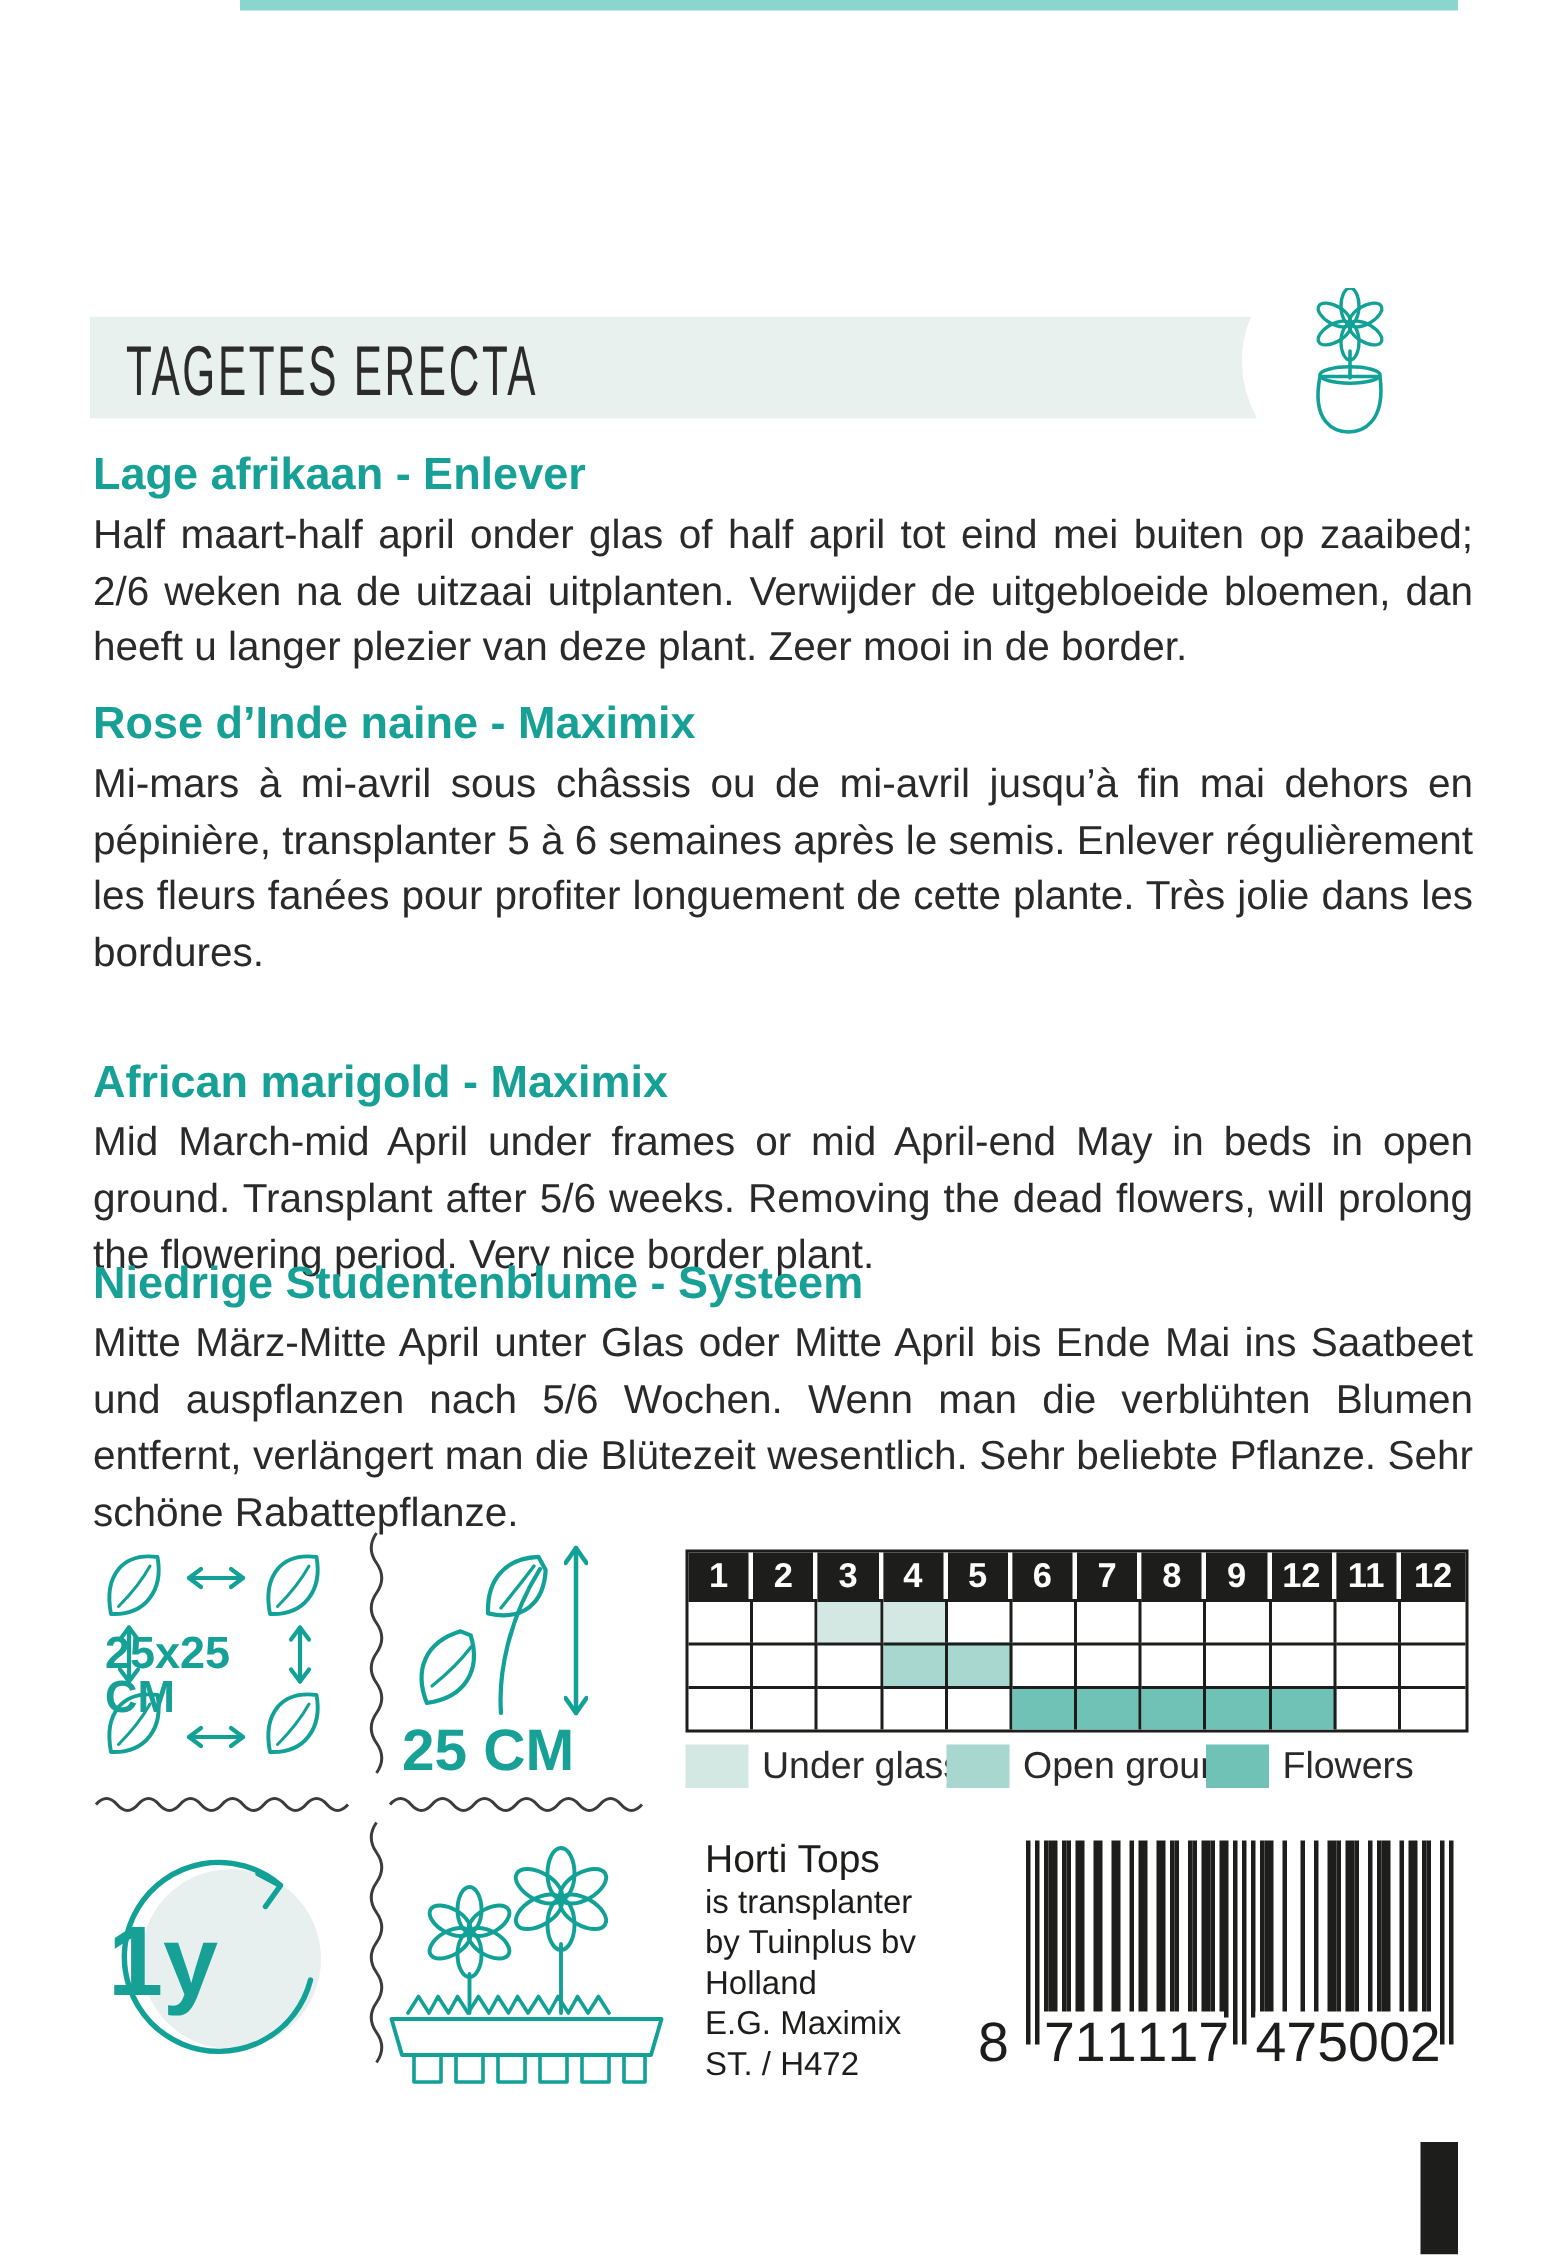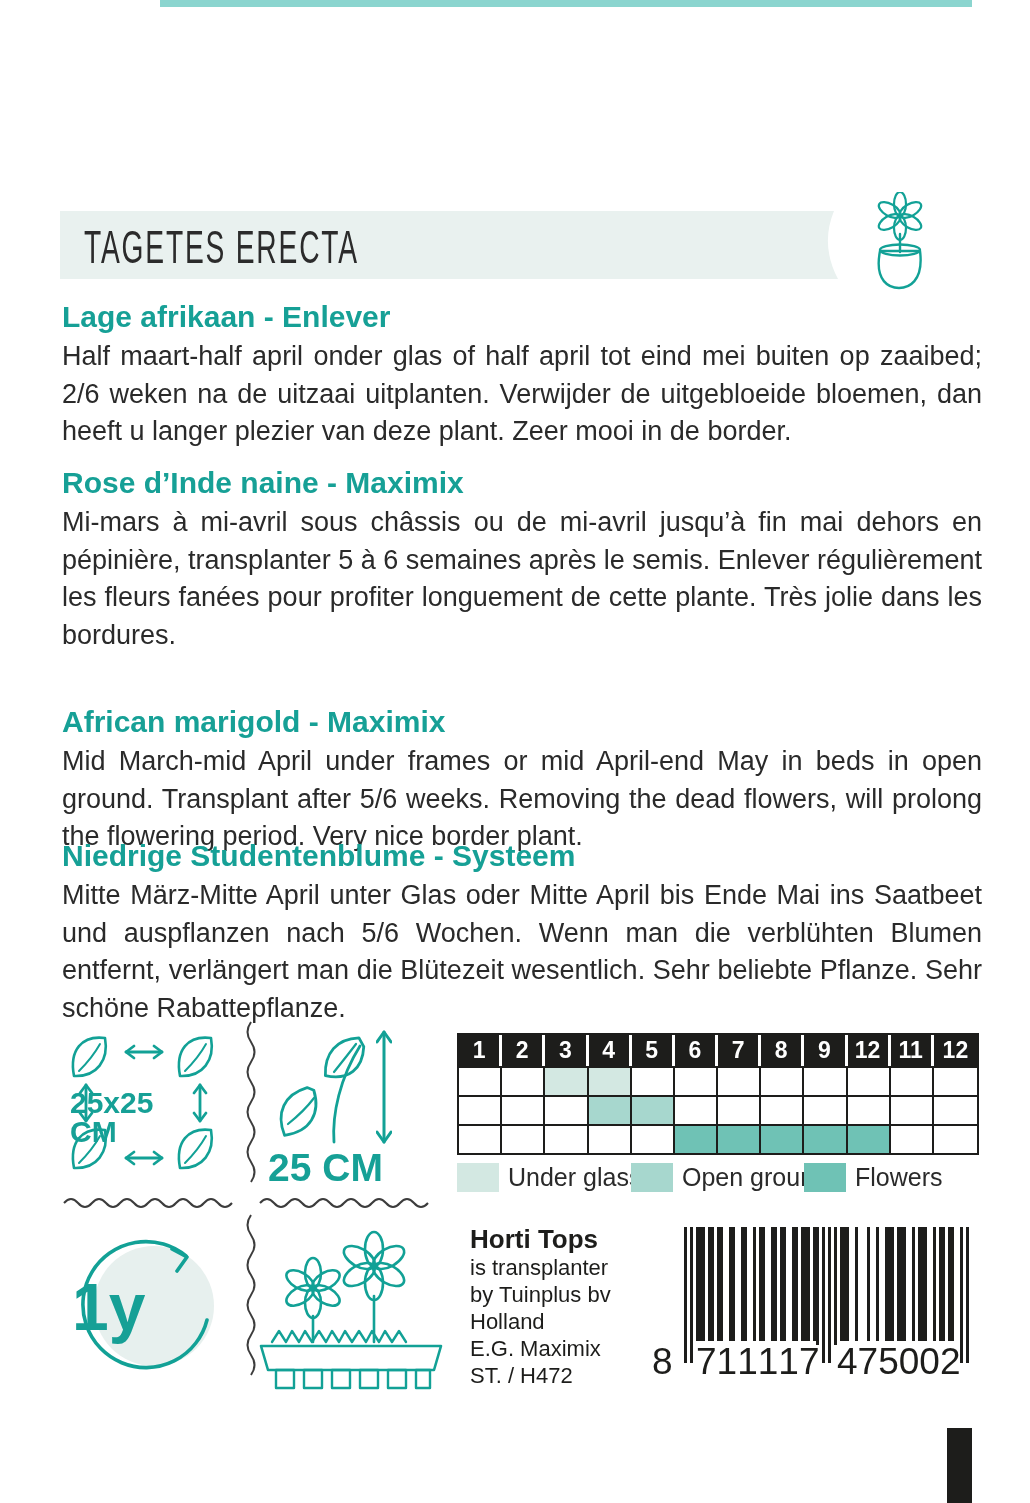--- a/index.html
+++ b/index.html
@@ -49,21 +49,21 @@
   .cal-cell{height:27px;border-top:2px solid #1d1d1b;border-right:2px solid #1d1d1b;}
   .cal-cell:nth-child(12n + 12){border-right:none;}
   .cal-legend{position:relative;height:32px;margin-top:8px;}
   .legend-item{position:absolute;top:0;display:flex;align-items:center;}
   .legend-item.li-0{left:0px;} .legend-item.li-1{left:174px;} .legend-item.li-2{left:347px;}
   .legend-swatch{width:42px;height:29px;margin-right:9px;flex:0 0 auto;}
   .legend-label{font-size:25px;color:#2a2a2a;white-space:nowrap;}
 
   
   .distributor{left:470px;top:1224px;width:210px;}
-  .dist-name{font-size:26px;font-weight:bold;color:#1d1d1b;line-height:30px;margin:0;}
+  .dist-name{font-size:26px;font-weight:normal;color:#1d1d1b;line-height:30px;margin:0;}
   .dist-line{font-size:22px;color:#1d1d1b;line-height:27px;margin:0;}
 
   
   .barcode{left:684px;top:1227px;width:285px;height:145px;}
   .bc-bars{display:flex;align-items:flex-start;}
   .bc-module{width:3px;flex:0 0 auto;}
   .bc-digit-lead{position:absolute;left:-32px;top:114px;font-size:37px;color:#1d1d1b;}
   .bc-group{position:absolute;top:114px;width:120px;font-size:37px;color:#1d1d1b;
     display:flex;justify-content:space-between;background:#fff;}
   .bc-g1{left:12px;} .bc-g2{left:153px;}

